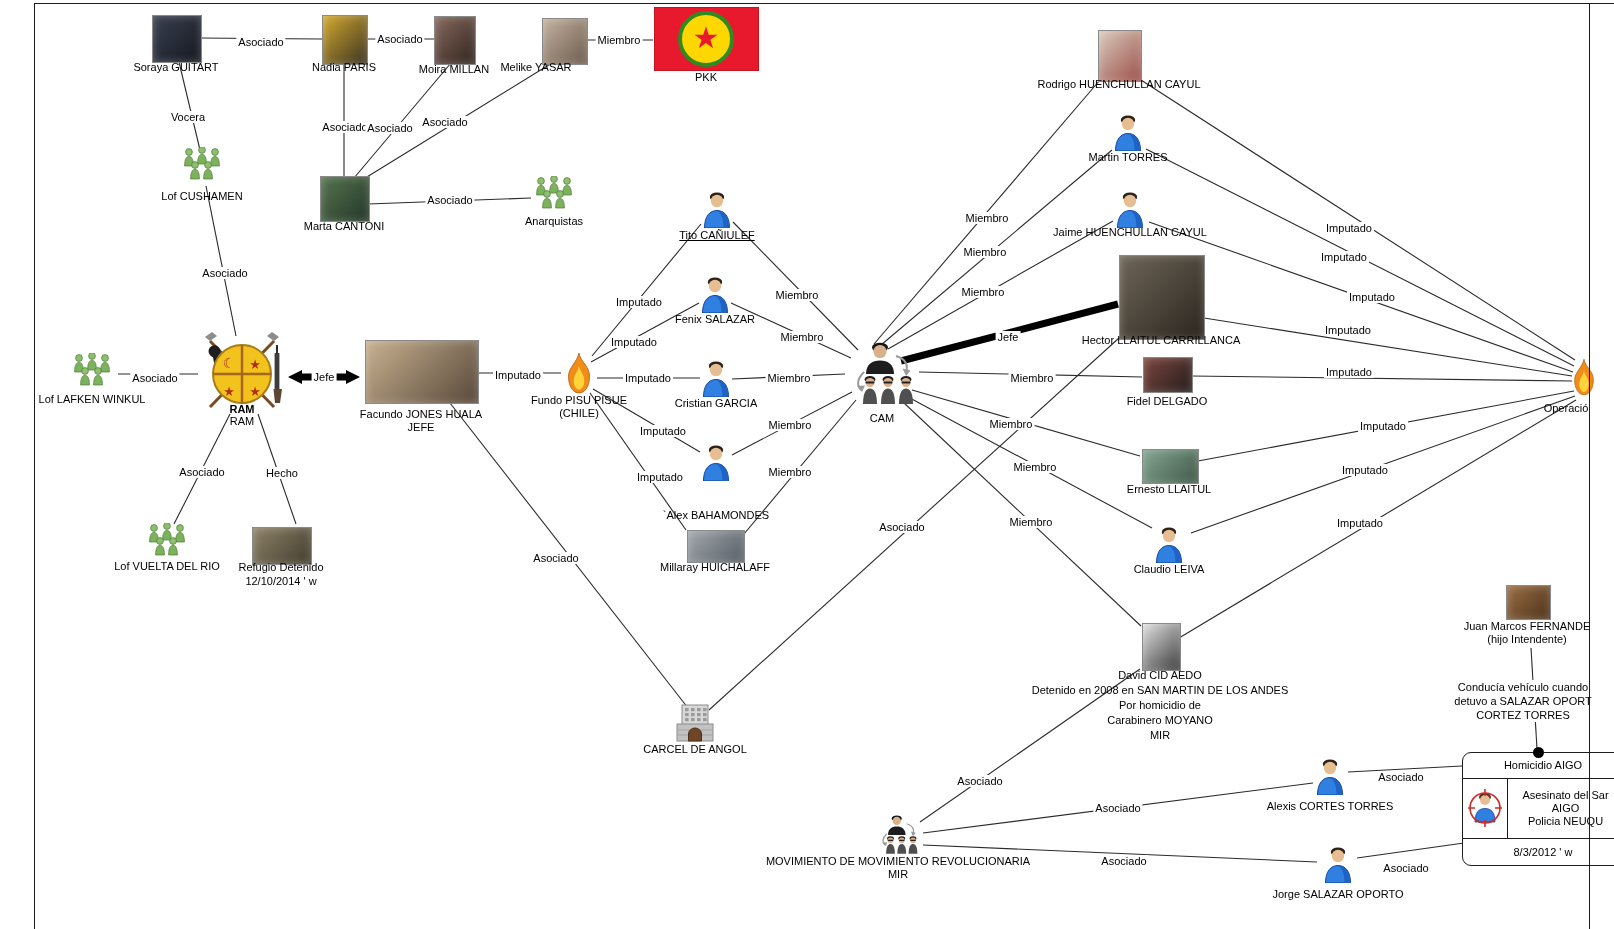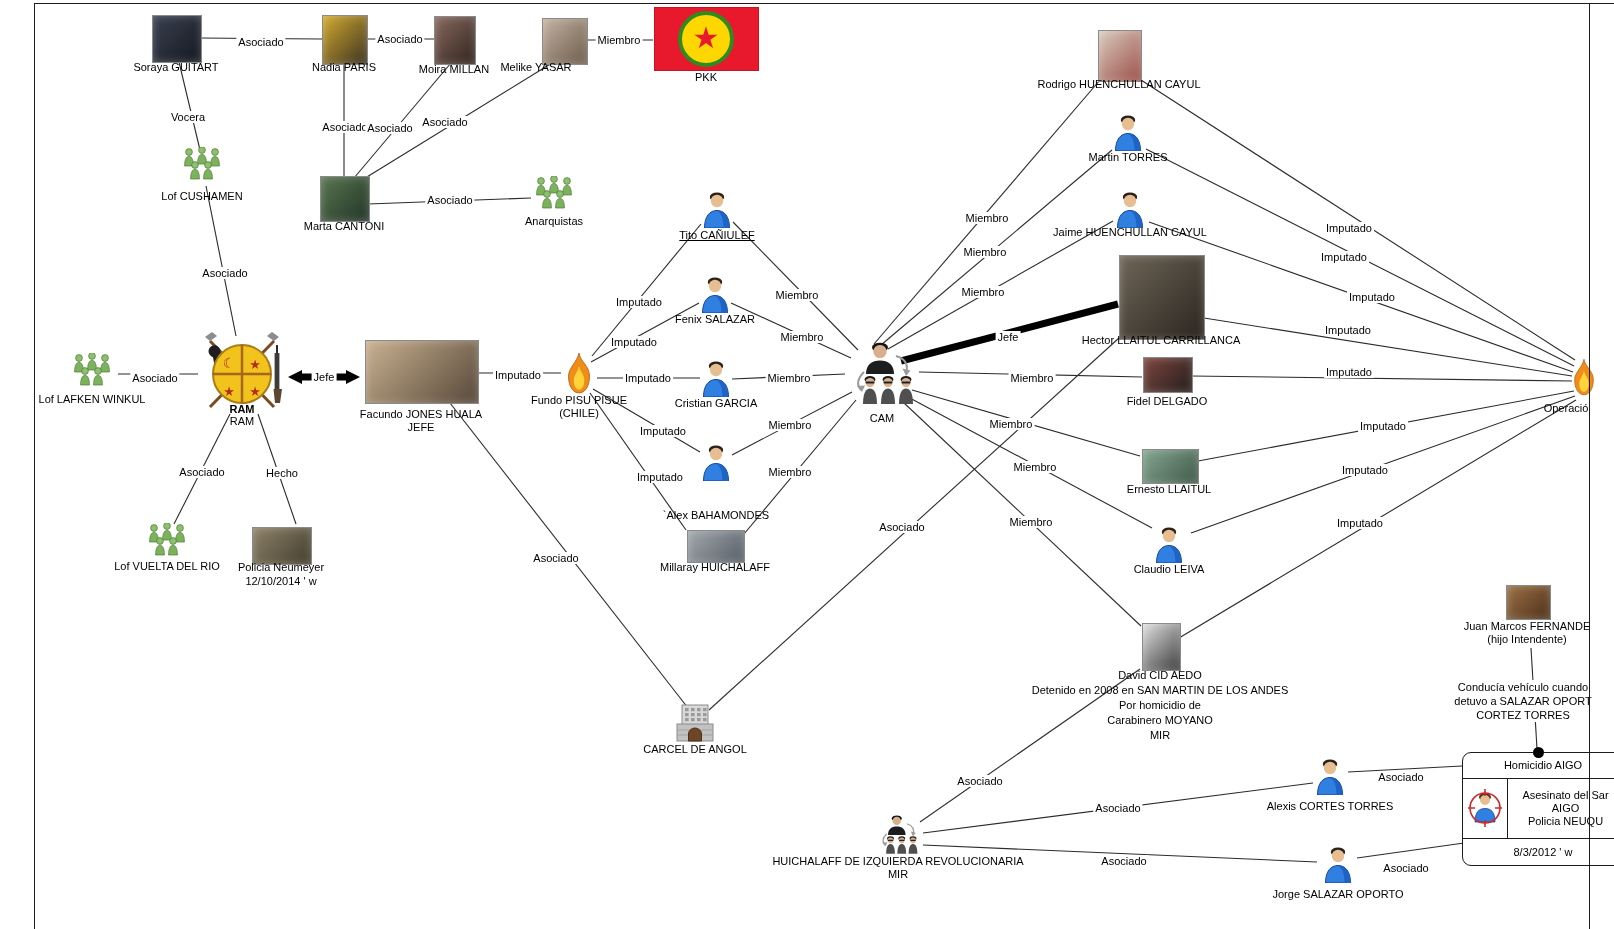--- a/index.html
+++ b/index.html
@@ -406,21 +406,21 @@
       </div>
       <div class="nlabel" style="left: 167px; top: 560px;">
         <div class="ln" style="height: 13px; line-height: 13px;">Lof VUELTA DEL RIO</div>
       </div>
       <div class="node" style="left: 252px; top: 527px; width: 58px; height: 36px;">
         <div>
           <div class="photo" style="width:58px;height:36px;background:linear-gradient(135deg,#8d8269 0%,#433d2d 100%);"></div>
         </div>
       </div>
       <div class="nlabel" style="left: 281px; top: 559.5px;">
-        <div class="ln" style="height: 14px; line-height: 14px;">Policia Neumeyer</div>
+        <div class="ln" style="height: 14px; line-height: 14px;">Refugio Detenido</div>
         <div class="ln" style="height: 14px; line-height: 14px;">12/10/2014 ' w</div>
       </div>
       <div class="node" style="left: 675px; top: 704px; width: 40px; height: 38px;">
         <div><svg width="40" height="38" viewBox="0 0 40 38">
   <rect x="7" y="1" width="26" height="20" fill="#d8d8d8" stroke="#8c8c8c"></rect>
             <rect x="10" y="4" width="3.6" height="3.2" fill="#9a9a9a"></rect>
             <rect x="16" y="4" width="3.6" height="3.2" fill="#9a9a9a"></rect>
             <rect x="22" y="4" width="3.6" height="3.2" fill="#9a9a9a"></rect>
             <rect x="28" y="4" width="3.6" height="3.2" fill="#9a9a9a"></rect>
             <rect x="10" y="9" width="3.6" height="3.2" fill="#9a9a9a"></rect>
@@ -457,21 +457,21 @@
     <circle cx="42" cy="40.5" r="4.6" fill="#d9b08c"></circle>
     <rect x="37.5" y="39.5" width="9" height="2" rx="1" fill="#222"></rect>
     <path d="M35,62 C35,50 38.5,46.5 42,46.5 C45.5,46.5 49,50 49,62 Z" fill="#4f4f4f"></path>
             <ellipse cx="60" cy="37.5" rx="5.4" ry="3.4" fill="#1d1d1d"></ellipse>
     <circle cx="60" cy="40.5" r="4.6" fill="#d9b08c"></circle>
     <rect x="55.5" y="39.5" width="9" height="2" rx="1" fill="#222"></rect>
     <path d="M53,62 C53,50 56.5,46.5 60,46.5 C63.5,46.5 67,50 67,62 Z" fill="#4f4f4f"></path>
   </svg></div>
       </div>
       <div class="nlabel" style="left: 898px; top: 855px;">
-        <div class="ln" style="height: 13px; line-height: 13px;">HUICHALAFF DE IZQUIERDA REVOLUCIONARIA</div>
+        <div class="ln" style="height: 13px; line-height: 13px;">MOVIMIENTO DE MOVIMIENTO REVOLUCIONARIA</div>
         <div class="ln" style="height: 13px; line-height: 13px;">MIR</div>
       </div>
       <div class="node" style="left: 1315px; top: 757px; width: 30px; height: 38px;">
         <div><svg width="30" height="38" viewBox="0 0 30 38">
   <ellipse cx="15" cy="7" rx="7.2" ry="4.6" fill="#2b2118"></ellipse>
   <circle cx="15" cy="11" r="6.2" fill="#e7bd92"></circle>
   <path d="M2.5,38 C2.5,26 8,20.5 15,20.5 C22,20.5 27.5,26 27.5,38 Z" fill="#2f80e0" stroke="#14459c" stroke-width="1"></path>
   <path d="M15,20.5 C22,20.5 27.5,26 27.5,38 L21.5,38 C21.5,28.5 19.3,23.3 15,20.5 Z" fill="#1f63c4"></path>
           </svg></div>
       </div>

